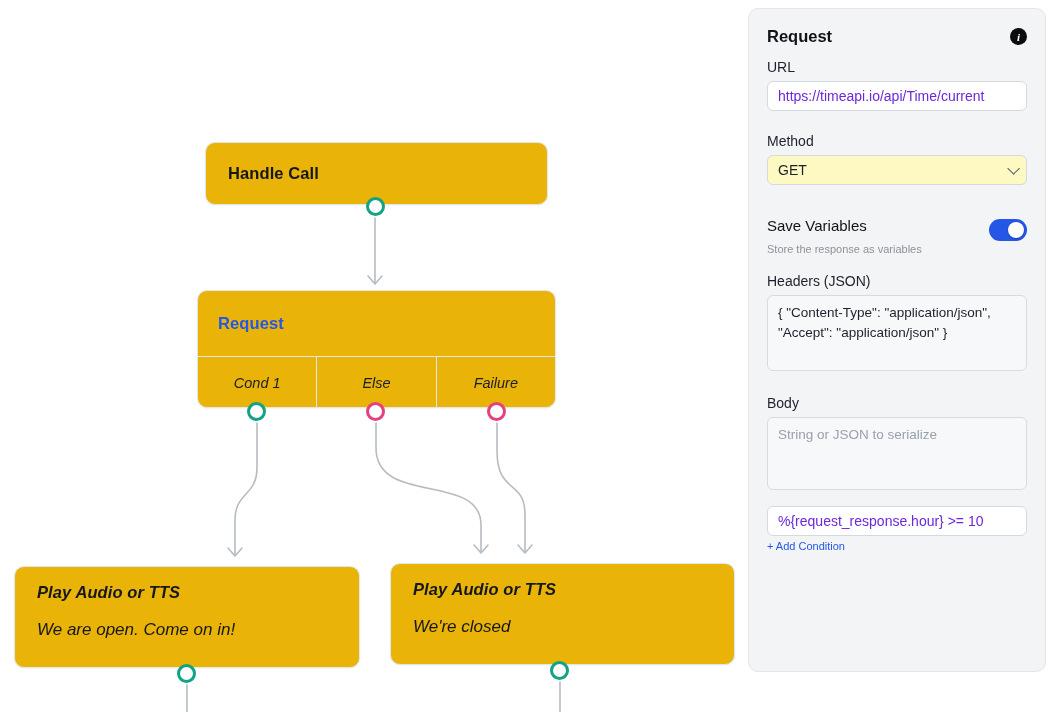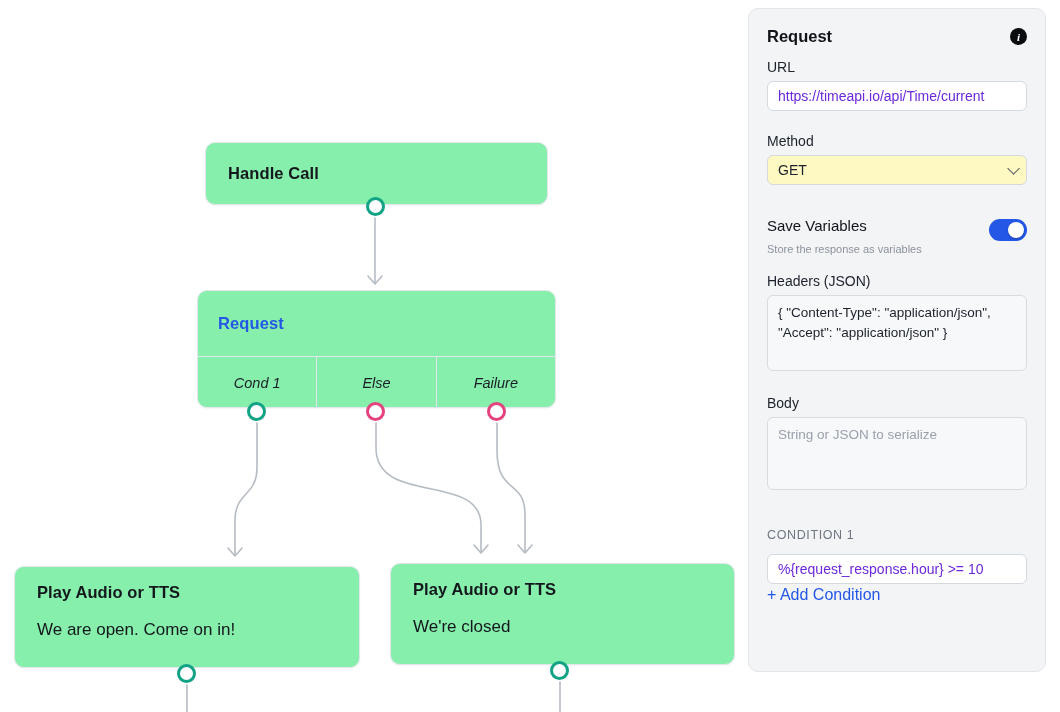--- a/index.html
+++ b/index.html
@@ -11,21 +11,21 @@
     overflow: hidden;
   }
   .app { position: relative; width: 1060px; height: 712px; }
 
   
   .canvas { position: absolute; inset: 0; background: #ffffff; }
   .edges { position: absolute; left: 0; top: 0; width: 1060px; height: 712px; z-index: 1; pointer-events: none; }
 
   .node {
     position: absolute;
-    background: #86efac;
+    background: #eab308;
     border: 1px solid #e3e7ec;
     border-radius: 10px;
     box-shadow: 0 1px 2px rgba(20,30,50,0.05);
     z-index: 2;
   }
   .node-title {
     font-size: 16.5px;
     font-weight: 700;
     color: #14171c;
     letter-spacing: .1px;
@@ -36,21 +36,21 @@
 
   .request-node { left: 197px; top: 290px; width: 359px; height: 118px; }
   .request-node .title-row { height: 65px; display: flex; align-items: center; padding-left: 20px; }
   .branch-row { display: flex; height: 52px; border-top: 1px solid #e3e7ec; }
   .branch {
     flex: 1; display: flex; align-items: center; justify-content: center;
     font-size: 14.5px; color: #1b1f27; font-style: italic;
   }
   .branch + .branch { border-left: 1px solid #e3e7ec; }
 
-  .play-node { padding: 16px 22px 12px 22px; }
+  .play-node { padding: 16px 22px 12px 22px; font-style: italic; }
   .play-left  { left: 14px;  top: 566px; width: 346px; height: 102px; }
   .play-right { left: 390px; top: 563px; width: 345px; height: 102px; }
   .play-node .node-body { margin-top: 18px; font-size: 17px; color: #14171c; }
 
   .port {
     position: absolute; width: 19px; height: 19px; border-radius: 50%;
     background: #ffffff; z-index: 3;
   }
   .port.teal { border: 3.5px solid #12a285; }
   .port.pink { border: 3.5px solid #e4427e; }
@@ -112,21 +112,21 @@
   }
   .ta-headers { height: 76px; }
   .ta-body { height: 73px; }
   .textarea::placeholder { color: #9aa1ab; }
 
   .condition-label {
     margin-top: 34px; font-size: 12.5px; color: #6e7680; letter-spacing: .05em;
   }
   .condition-input { margin-top: 12px; }
   .add-condition {
-    margin-top: 2px; font-size: 16px; color: #2457e6; font-weight: 500; cursor: pointer;
+    margin-top: 2px; font-size: 11px; color: #2457e6; font-weight: 500; cursor: pointer;
     display: inline-block;
     text-align: center;
   }
 </style>
 </head>
 <body>
 
 <div class="app">
 
   <div class="canvas">
@@ -209,20 +209,19 @@
         <span class="knob"></span>
       </div>
     </div>
 
     <div class="field-label lbl-headers">Headers (JSON)</div>
     <textarea class="textarea ta-headers" spellcheck="false" style="">{ "Content-Type": "application/json", "Accept": "application/json" }</textarea>
 
     <div class="field-label lbl-body">Body</div>
     <textarea class="textarea ta-body" spellcheck="false" placeholder="String or JSON to serialize" style=""></textarea>
 
-    <div class="condition-label">CONDITION 1</div>
     <input class="text-input condition-input" type="text" value="%{request_response.hour} &gt;= 10" style="">
 
     <a class="add-condition">+ Add Condition</a>
 
   </aside>
 
 </div>
 
 </body></html>

